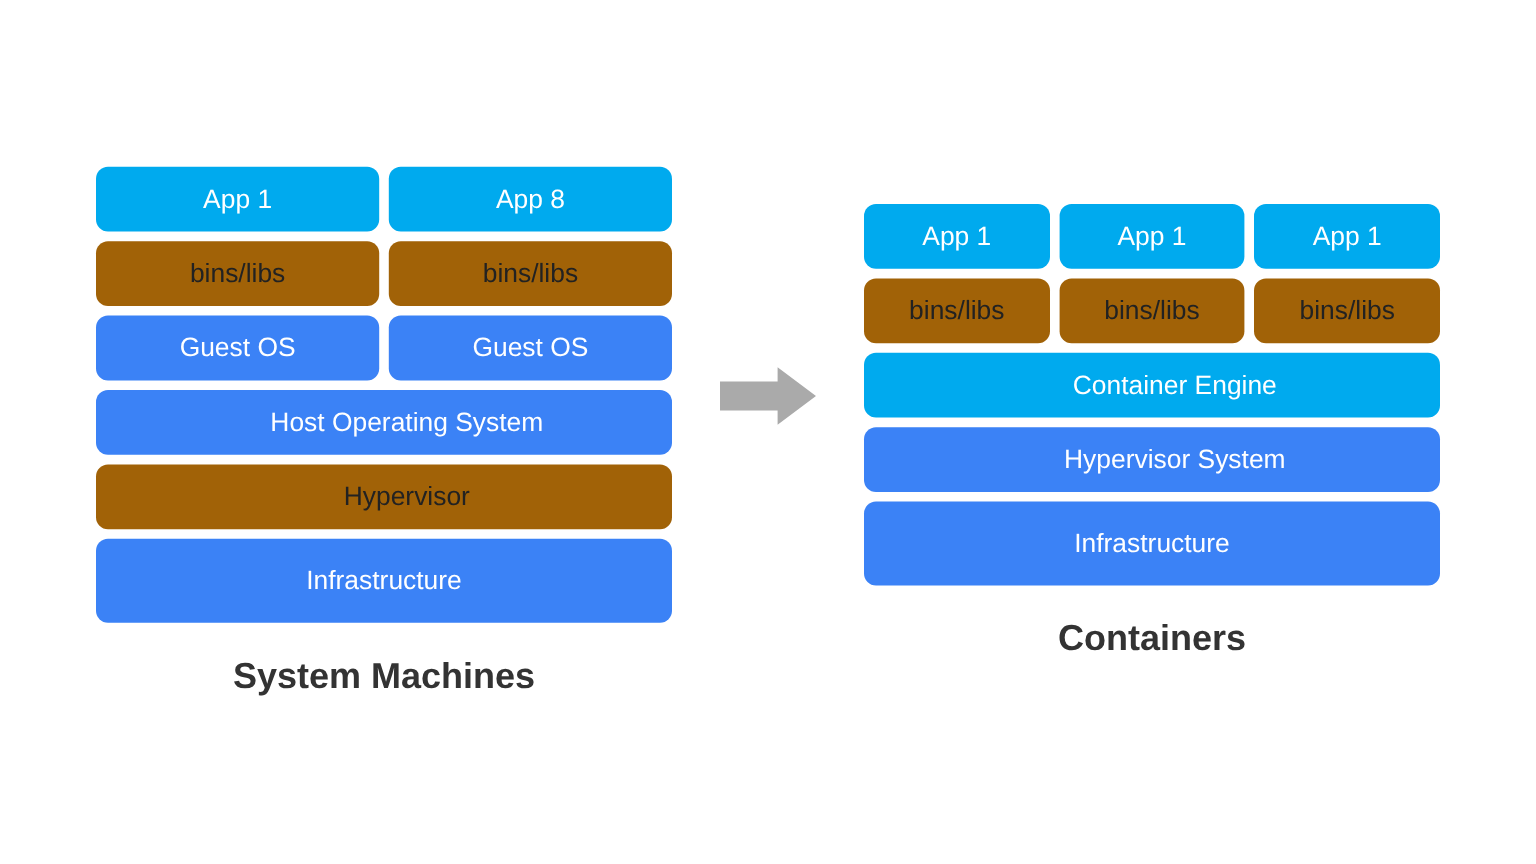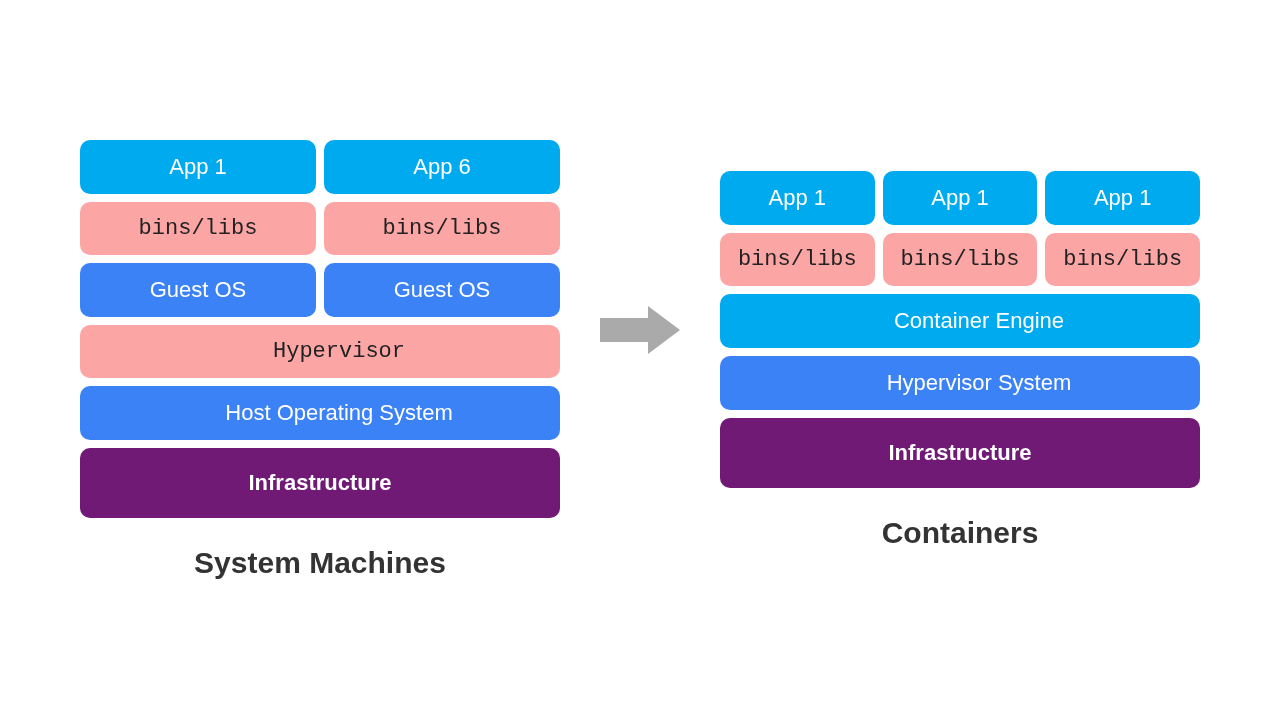--- a/index.html
+++ b/index.html
@@ -46,32 +46,30 @@
       justify-content: center;
       font-size: 22px;
       font-weight: 400;
       color: #ffffff;
       padding: 14px 10px;
     }
     .box-blue-bright {
       background-color: #00aaee;
     }
     .box-gray-light {
-      background-color: #fca5a5;
+      background-color: #a16207;
       color: #222;
-      font-family: Liberation Mono, monospace;
     }
     .box-gray-medium {
       background-color: #3b82f6;
       color: #fff;
     }
     .box-blue-dark {
-      background-color: #701a75;
+      background-color: #3b82f6;
       color: #fff;
-      font-weight: bold;
     }
     .box-full {
       width: 100%;
       padding-left: 48px;
     }
     .box-half {
       flex: 1;
     }
     .box-third {
       flex: 1;
@@ -100,21 +98,21 @@
 <div class="diagram-container">
 
   <div class="column">
     <div class="stack">
 
       <div class="row">
         <div class="box box-blue-bright box-half">
           <span>App 1</span>
         </div>
         <div class="box box-blue-bright box-half">
-          <span>App 6</span>
+          <span>App 8</span>
         </div>
       </div>
 
       <div class="row">
         <div class="box box-gray-light box-half">
           <span>bins/libs</span>
         </div>
         <div class="box box-gray-light box-half">
           <span>bins/libs</span>
         </div>
@@ -122,26 +120,26 @@
 
       <div class="row">
         <div class="box box-gray-medium box-half">
           <span>Guest OS</span>
         </div>
         <div class="box box-gray-medium box-half">
           <span>Guest OS</span>
         </div>
       </div>
 
+      <div class="box box-gray-medium box-full">
+        <span>Host Operating System</span>
+      </div>
+
       <div class="box box-gray-light box-full">
         <span style="color:#222">Hypervisor</span>
-      </div>
-
-      <div class="box box-gray-medium box-full">
-        <span>Host Operating System</span>
       </div>
 
       <div class="box box-blue-dark box-full" style="padding: 22px 10px;">
         <span>Infrastructure</span>
       </div>
 
     </div>
     <div class="label">System Machines</div>
   </div>
 

